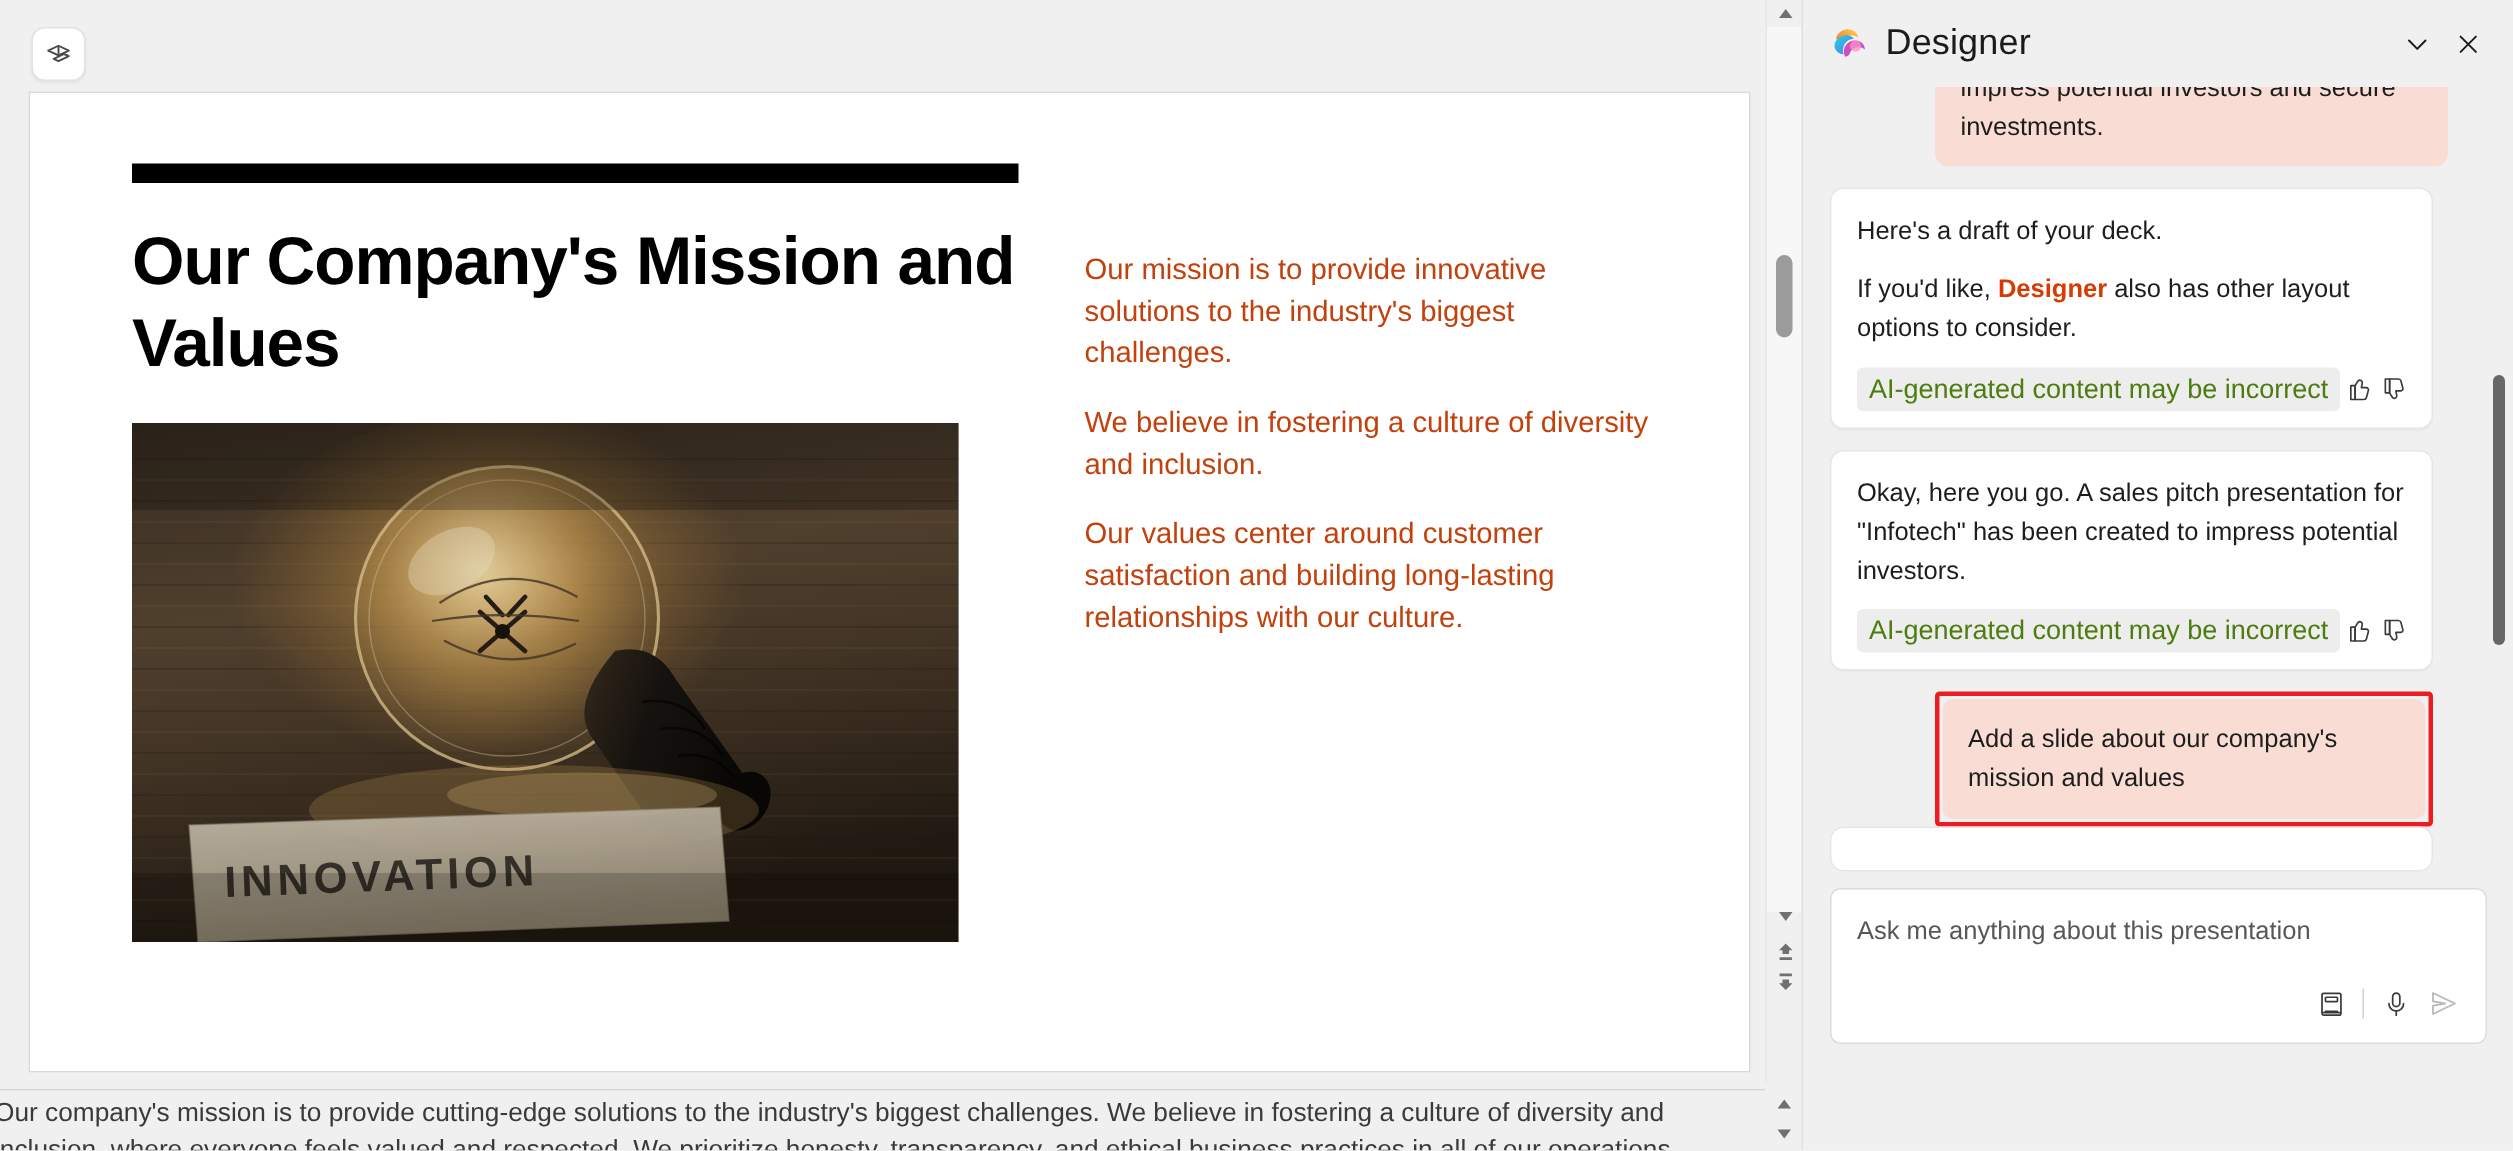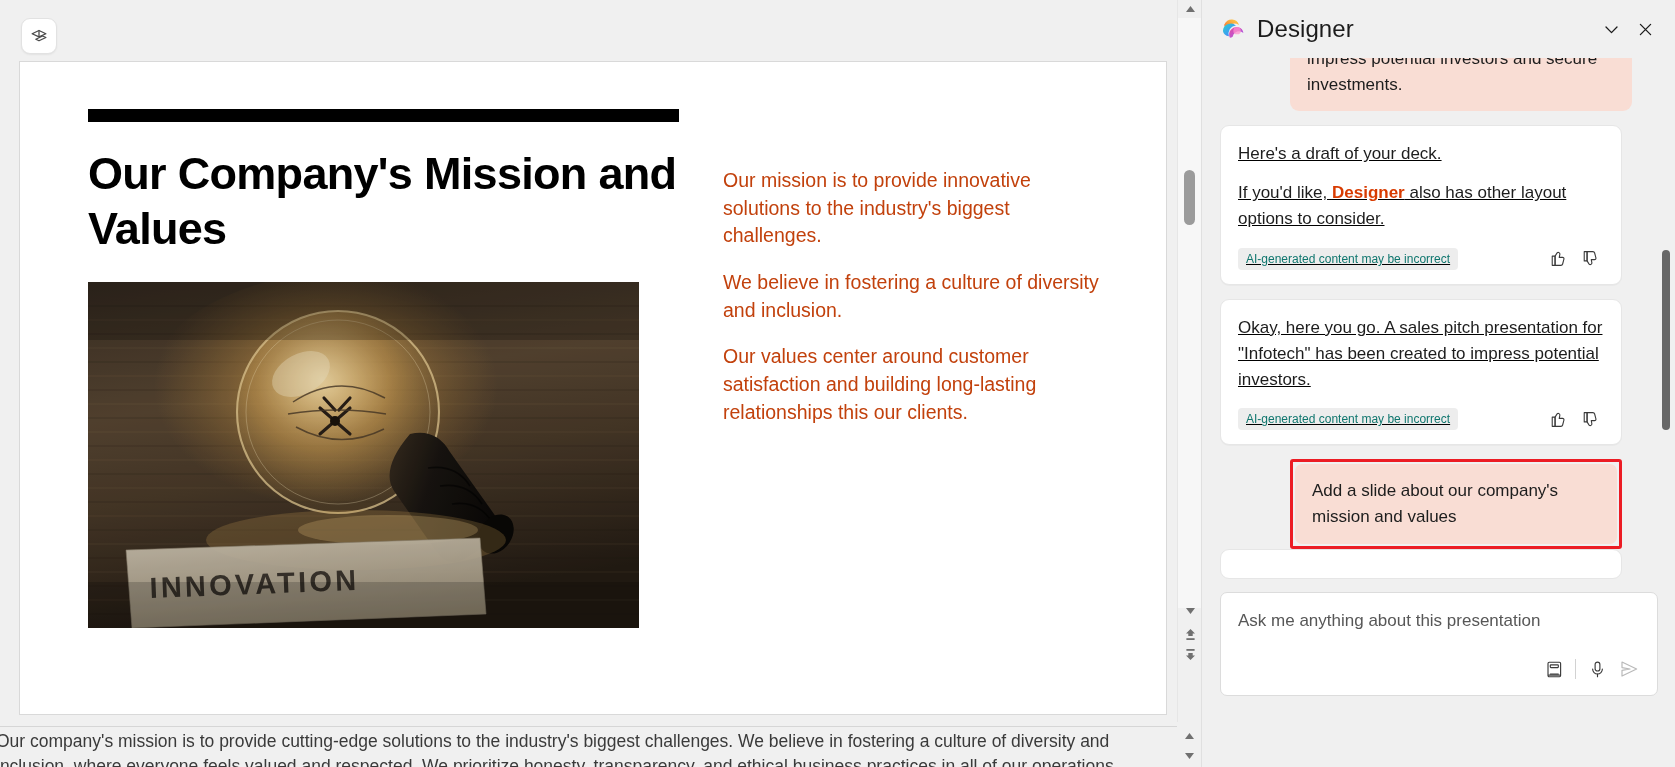--- a/index.html
+++ b/index.html
@@ -252,39 +252,38 @@
     color: #1d1d1d;
   }
   .msg-bot {
     background: #ffffff;
     border: 1px solid #e6e6e6;
     border-radius: 9px;
     padding: 15px 17px 11px 17px;
     margin-right: 10px;
     margin-bottom: 14px;
     box-shadow: 0 1px 1px rgba(0,0,0,.03);
-    text-decoration: underline;
   }
   .msg-bot p {
     font-size: 17px;
     line-height: 1.52;
     color: #1d1d1d;
     margin-bottom: 13px;
   }
   .brand-designer { color: #d83b01; font-weight: 700; margin-top: 22px; }
 
   .bot-footer {
     display: flex;
     align-items: center;
     margin-top: 4px;
   }
   .ai-badge {
     background: #ededed;
-    color: #0f766e;
-    font-size: 12px;
+    color: #4d7c0f;
+    font-size: 18px;
     padding: 4px 8px;
     border-radius: 4px;
     white-space: nowrap;
   }
   .fb-spacer { flex: 1; }
   .fb-btn {
     width: 28px; height: 28px;
     display: flex; align-items: center; justify-content: center;
     cursor: pointer; margin-left: 4px;
   }
@@ -466,21 +465,21 @@
 
             <rect width="551" height="346" fill="#000" opacity="0.10"></rect>
             <rect width="551" height="58" fill="#000" opacity="0.22"></rect>
             <rect y="300" width="551" height="46" fill="#000" opacity="0.18"></rect>
           </svg>
         </div>
 
         <div class="slide-body">
           <p>Our mission is to provide innovative solutions to the industry's biggest challenges.</p>
           <p>We believe in fostering a culture of diversity and inclusion.</p>
-          <p>Our values center around customer satisfaction and building long-lasting relationships this our clients.</p>
+          <p>Our values center around customer satisfaction and building long-lasting relationships with our culture.</p>
         </div>
       </div>
     </div>
 
     <div class="v-scroll">
       <div class="v-scroll-track"></div>
       <div class="sb-arrow up">
         <svg width="11" height="8" viewBox="0 0 11 8">
           <path d="M5.5 1 L10 7 L1 7 Z" fill="#707070"></path>
         </svg>

